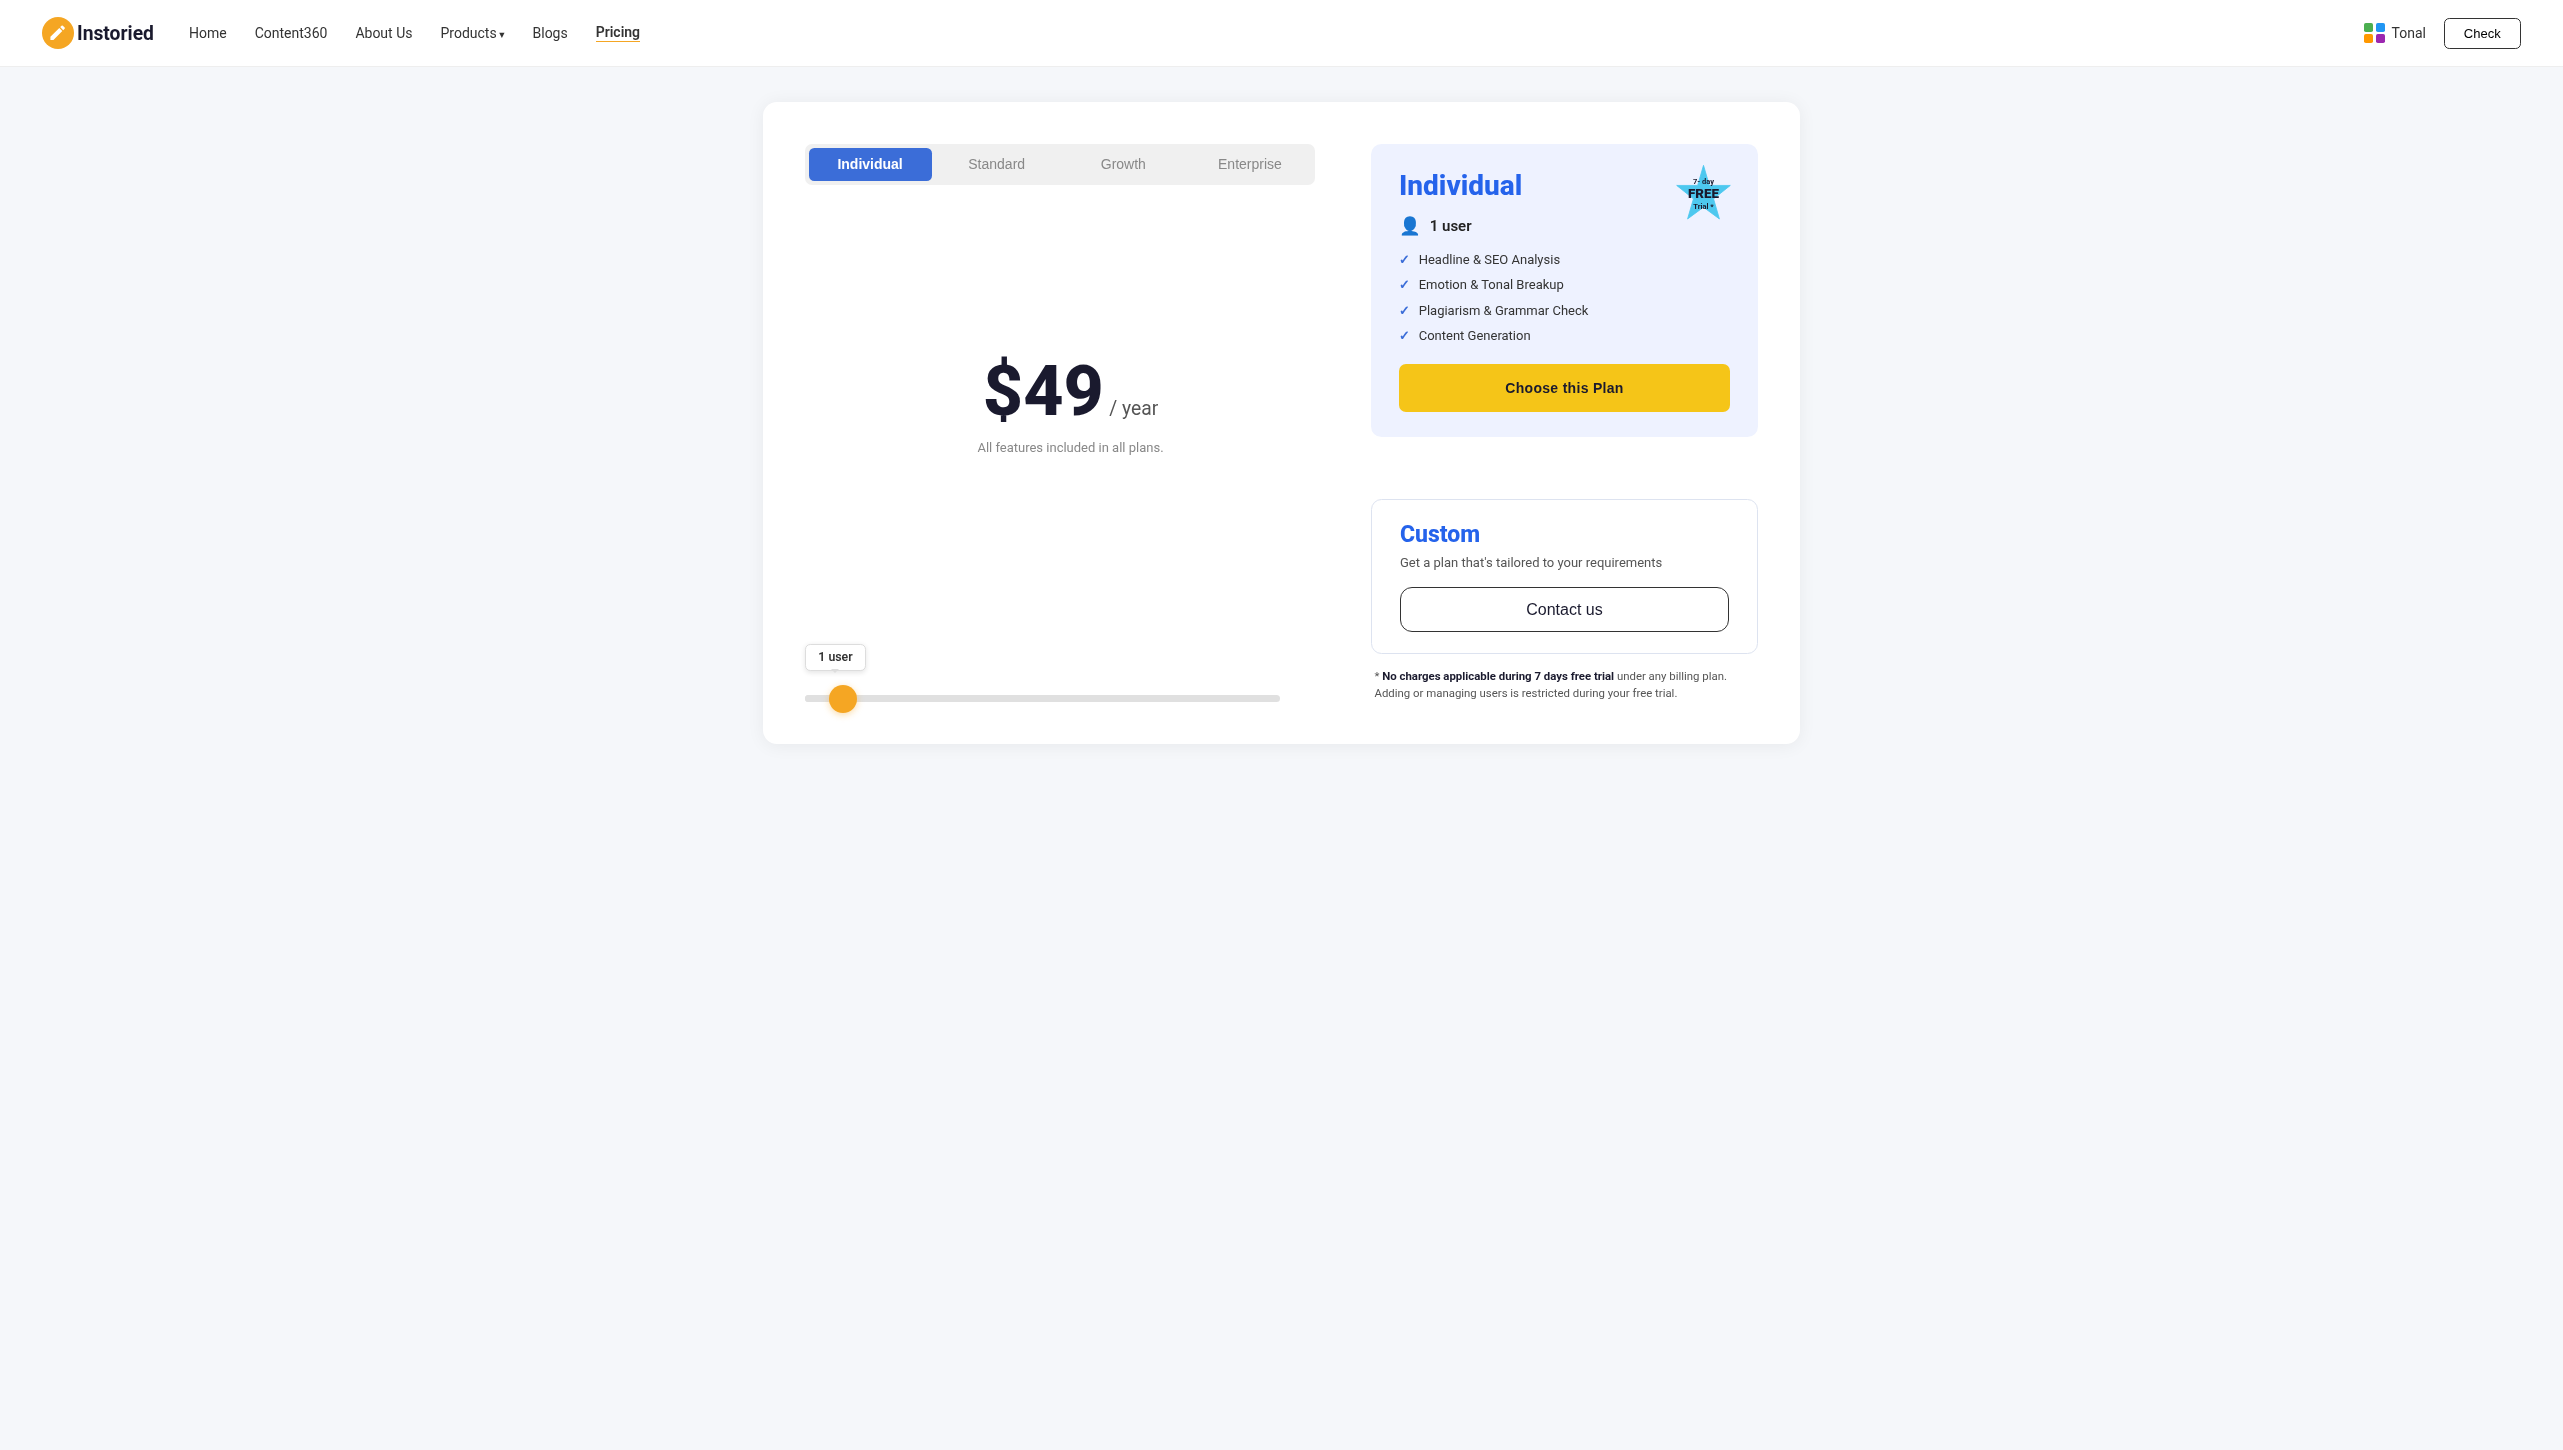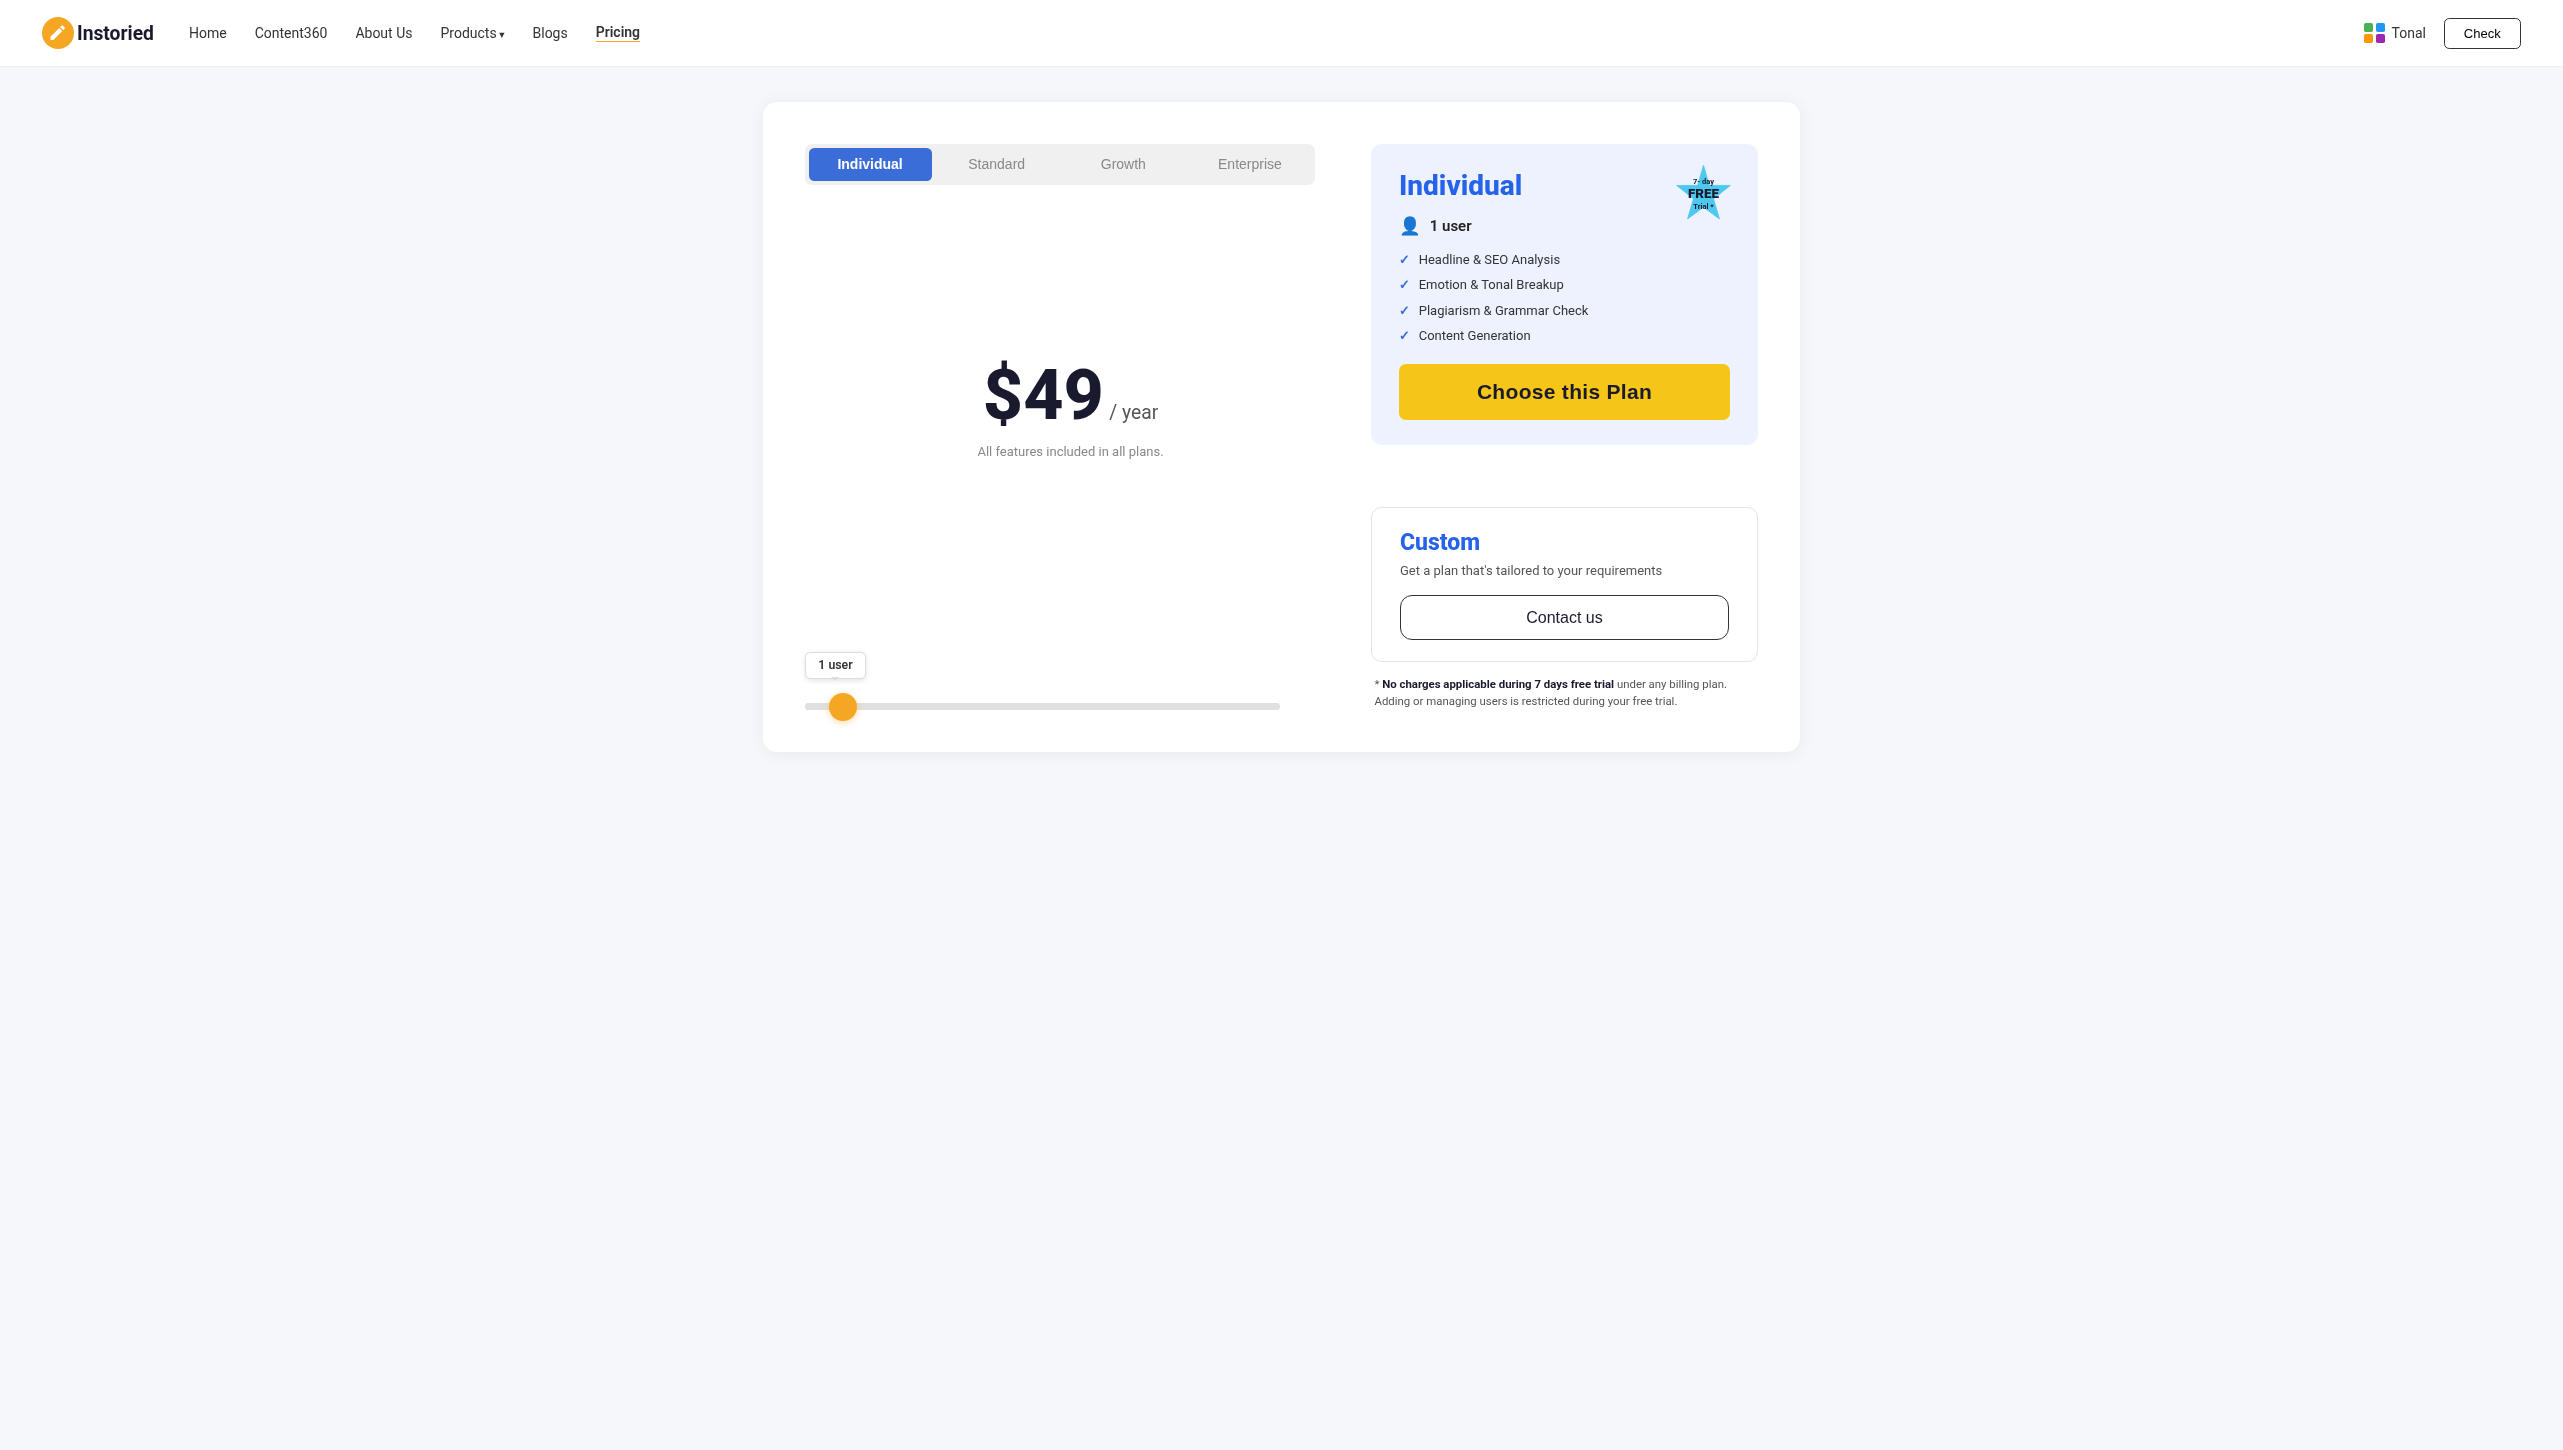--- a/index.html
+++ b/index.html
@@ -295,21 +295,21 @@
       font-weight: 700;
     }
 
     .choose-plan-btn {
       width: 100%;
       background: #f5c518;
       color: #1a1a2e;
       border: none;
       border-radius: 7px;
       padding: 16px;
-      font-size: 21px;
+      font-size: 14px;
       font-weight: 700;
       cursor: pointer;
       letter-spacing: 0.3px;
     }
     .badge-star {
       position: absolute;
       top: 17.6px;
       right: 21px;
       width: 67px;
       height: 67px;

